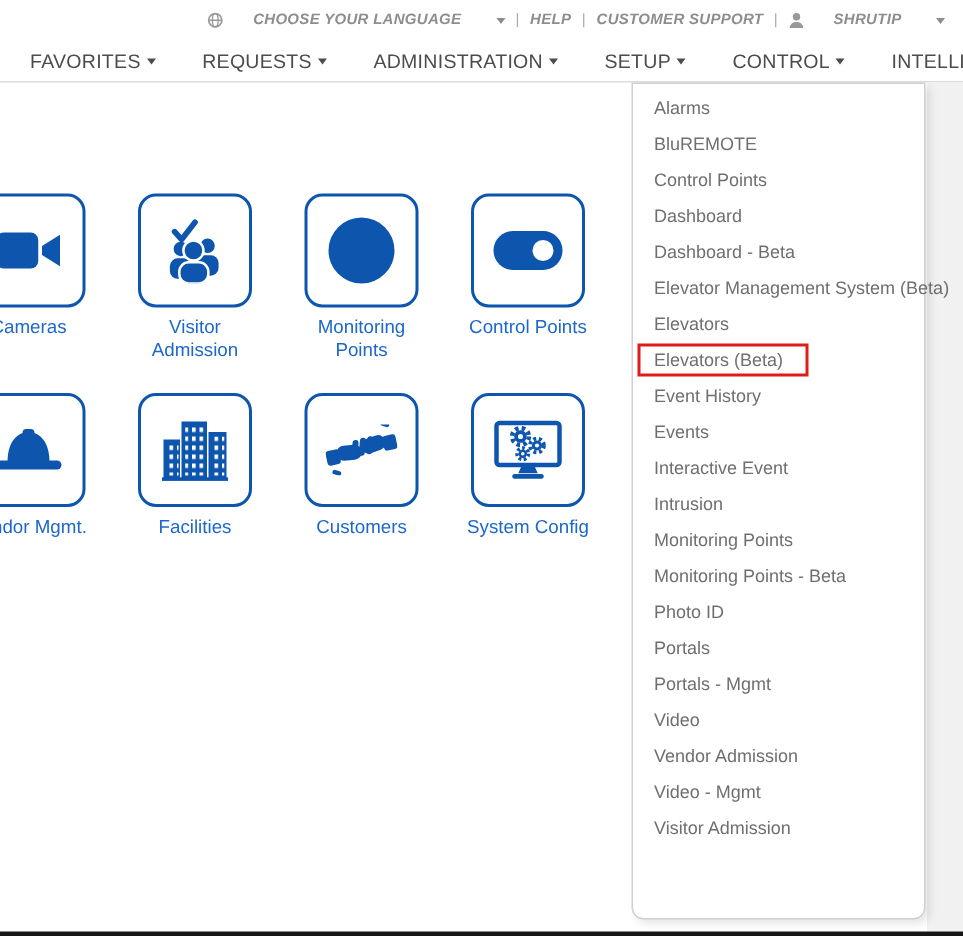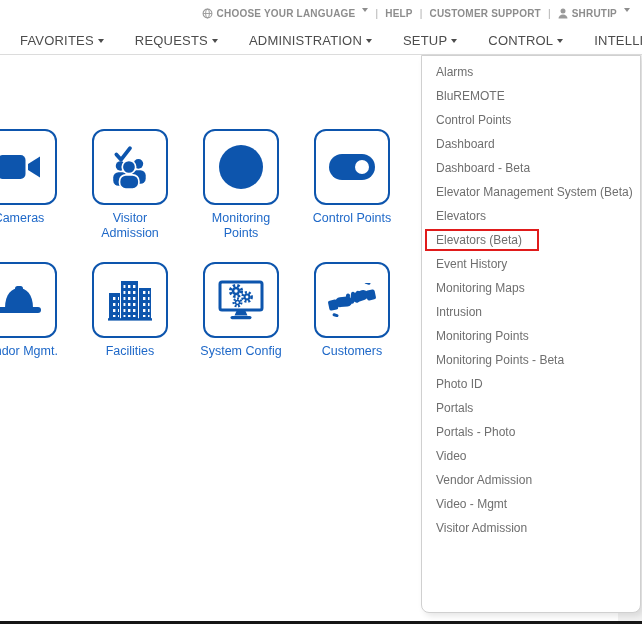--- a/index.html
+++ b/index.html
@@ -7,21 +7,21 @@
     position:relative;width:642px;height:624px;overflow:hidden;background:#fff;
     font-family:"Liberation Sans",sans-serif;
   }
   
   .topbar{
     position:absolute;top:0;left:0;right:0;height:27px;
     display:flex;align-items:center;justify-content:flex-end;
     padding-right:12px;gap:7px;
     font-size:10px;font-weight:bold;color:#8d8d8d;letter-spacing:.2px;
   }
-  .topbar .link{display:flex;align-items:flex-start;gap:4px;cursor:pointer;}
+  .topbar .link{display:flex;align-items:center;gap:20px;cursor:pointer;font-style:italic;}
   .topbar .sep{color:#aaa;font-weight:normal;}
   .caret{display:inline-block;width:0;height:0;border-left:3.5px solid transparent;
     border-right:3.5px solid transparent;border-top:4px solid #8d8d8d;margin-left:3px;}
   
   .nav{
     position:absolute;top:27px;left:0;right:0;height:27px;background:#fff;
     display:flex;align-items:center;padding-left:20px;gap:31px;
     border-bottom:1px solid #dcdcdc;
     font-size:13px;color:#4c4c4c;letter-spacing:.2px;
   }
@@ -32,21 +32,21 @@
     grid-template-columns:repeat(4,76px);column-gap:35px;}
   .tile-cell{width:76px;height:133px;display:flex;flex-direction:column;align-items:center;cursor:pointer;}
   .tile-box{width:76px;height:76px;box-sizing:border-box;border:2px solid #0d55ad;border-radius:12px;
     display:flex;align-items:center;justify-content:center;background:#fff;}
   .tile-label{width:88px;margin-top:6px;text-align:center;font-size:12.5px;line-height:15px;color:#1e68c8;}
   .circle-icon{width:44px;height:44px;border-radius:50%;background:#0d55ad;}
   .toggle-icon{position:relative;width:46px;height:26px;border-radius:13px;background:#0d55ad;}
   .toggle-knob{position:absolute;top:6px;right:6px;width:14px;height:14px;border-radius:50%;background:#fff;}
   
   .dropdown{
-    position:absolute;left:421px;top:55px;width:220px;height:558px;box-sizing:border-box;
+    position:absolute;left:421px;top:55px;width:196px;height:558px;box-sizing:border-box;
     background:#fff;border:1px solid #d0d0d0;border-radius:0 0 8px 8px;
     box-shadow:3px 3px 6px rgba(0,0,0,.10);padding-top:4px;z-index:5;
   }
   .menu-item{position:relative;height:24px;line-height:24px;padding-left:14px;
     font-size:12px;color:#6f6f6f;white-space:nowrap;cursor:pointer;}
   .red-box{position:absolute;left:3px;top:1px;width:114px;height:22px;box-sizing:border-box;
     border:2px solid #e01b1b;}
   
   .bg-filler{position:absolute;left:618px;top:55px;width:24px;height:566px;background:#f1f1f1;}
   .bottom-edge{position:absolute;left:0;top:621px;width:642px;height:3px;background:#161616;}
@@ -177,78 +177,79 @@
           <rect x="31" y="9" width="12" height="31" fill="#0d55ad"></rect>
             <rect x="33" y="12" width="8.5" height="26" fill="url(#win)"></rect>
           <rect x="0" y="39.2" width="44" height="2.4" fill="#0d55ad"></rect>
         </svg>
       </div>
       <div class="tile-label">Facilities</div>
     </div>
 
     <div class="tile-cell">
       <div class="tile-box">
+        <svg width="48" height="34" viewBox="0 0 48 34">
+          <g transform="rotate(-12 24 17)" fill="#0d55ad">
+            <rect x="0" y="13" width="9" height="10" rx="2"></rect>
+            <rect x="39" y="11" width="9" height="10" rx="2"></rect>
+            <rect x="7" y="12" width="17" height="10" rx="5" transform="rotate(7 15 17)"></rect>
+            <rect x="24" y="10" width="17" height="10" rx="5" transform="rotate(-7 32 15)"></rect>
+            <rect x="18" y="9.5" width="4" height="12" rx="2" transform="rotate(18 20 15)"></rect>
+            <rect x="23" y="9" width="4" height="12" rx="2" transform="rotate(18 25 15)"></rect>
+            <rect x="28" y="9" width="4" height="12" rx="2" transform="rotate(18 30 15)"></rect>
+            <rect x="40" y="2" width="6" height="3" rx="1.5" transform="rotate(28 43 3)"></rect>
+            <rect x="2" y="27" width="6" height="3" rx="1.5" transform="rotate(28 5 28)"></rect>
+          </g>
+        </svg>
+      </div>
+      <div class="tile-label">Customers</div>
+    </div>
+
+    <div class="tile-cell">
+      <div class="tile-box">
         <svg width="48" height="40" viewBox="0 0 48 40">
           <rect x="3" y="2" width="42" height="28" rx="2" fill="none" stroke="#0d55ad" stroke-width="3"></rect>
           <circle cx="19" cy="11" r="5.6" fill="none" stroke="#0d55ad" stroke-width="3" stroke-dasharray="2.4 2.1"></circle>
           <circle cx="19" cy="11" r="4.2" fill="#0d55ad"></circle>
             <circle cx="19" cy="11" r="1.7" fill="#fff"></circle>
           <circle cx="30" cy="17" r="4.6" fill="none" stroke="#0d55ad" stroke-width="2.6" stroke-dasharray="2 1.8"></circle>
           <circle cx="30" cy="17" r="3.4" fill="#0d55ad"></circle>
             <circle cx="30" cy="17" r="1.4" fill="#fff"></circle>
           <circle cx="20.5" cy="22.5" r="3.8" fill="none" stroke="#0d55ad" stroke-width="2.4" stroke-dasharray="1.8 1.6"></circle>
           <circle cx="20.5" cy="22.5" r="2.8" fill="#0d55ad"></circle>
             <circle cx="20.5" cy="22.5" r="1.2" fill="#fff"></circle>
           <path d="M20 30 h8 l2.5 5.5 h-13 Z" fill="#0d55ad"></path>
           <rect x="13.5" y="36" width="21" height="3.2" rx="1.6" fill="#0d55ad"></rect>
         </svg>
       </div>
       <div class="tile-label">System Config</div>
     </div>
 
-    <div class="tile-cell">
-      <div class="tile-box">
-        <svg width="48" height="34" viewBox="0 0 48 34">
-          <g transform="rotate(-12 24 17)" fill="#0d55ad">
-            <rect x="0" y="13" width="9" height="10" rx="2"></rect>
-            <rect x="39" y="11" width="9" height="10" rx="2"></rect>
-            <rect x="7" y="12" width="17" height="10" rx="5" transform="rotate(7 15 17)"></rect>
-            <rect x="24" y="10" width="17" height="10" rx="5" transform="rotate(-7 32 15)"></rect>
-            <rect x="18" y="9.5" width="4" height="12" rx="2" transform="rotate(18 20 15)"></rect>
-            <rect x="23" y="9" width="4" height="12" rx="2" transform="rotate(18 25 15)"></rect>
-            <rect x="28" y="9" width="4" height="12" rx="2" transform="rotate(18 30 15)"></rect>
-            <rect x="40" y="2" width="6" height="3" rx="1.5" transform="rotate(28 43 3)"></rect>
-            <rect x="2" y="27" width="6" height="3" rx="1.5" transform="rotate(28 5 28)"></rect>
-          </g>
-        </svg>
-      </div>
-      <div class="tile-label">Customers</div>
-    </div>
-
   </div>
 
   <div class="bg-filler"></div>
 
   <div class="dropdown">
     <div class="menu-item"><span class="menu-item-text">Alarms</span></div>
     <div class="menu-item"><span class="menu-item-text">BluREMOTE</span></div>
     <div class="menu-item"><span class="menu-item-text">Control Points</span></div>
     <div class="menu-item"><span class="menu-item-text">Dashboard</span></div>
     <div class="menu-item"><span class="menu-item-text">Dashboard - Beta</span></div>
     <div class="menu-item"><span class="menu-item-text">Elevator Management System (Beta)</span></div>
     <div class="menu-item"><span class="menu-item-text">Elevators</span></div>
     <div class="menu-item"><span class="menu-item-text">Elevators (Beta)</span><div class="red-box"></div></div>
     <div class="menu-item"><span class="menu-item-text">Event History</span></div>
-    <div class="menu-item"><span class="menu-item-text">Monitoring Maps</span></div>
+    <div class="menu-item"><span class="menu-item-text">Events</span></div>
+    <div class="menu-item"><span class="menu-item-text">Interactive Event</span></div>
     <div class="menu-item"><span class="menu-item-text">Intrusion</span></div>
     <div class="menu-item"><span class="menu-item-text">Monitoring Points</span></div>
     <div class="menu-item"><span class="menu-item-text">Monitoring Points - Beta</span></div>
     <div class="menu-item"><span class="menu-item-text">Photo ID</span></div>
     <div class="menu-item"><span class="menu-item-text">Portals</span></div>
-    <div class="menu-item"><span class="menu-item-text">Portals - Photo</span></div>
+    <div class="menu-item"><span class="menu-item-text">Portals - Mgmt</span></div>
     <div class="menu-item"><span class="menu-item-text">Video</span></div>
     <div class="menu-item"><span class="menu-item-text">Vendor Admission</span></div>
     <div class="menu-item"><span class="menu-item-text">Video - Mgmt</span></div>
     <div class="menu-item"><span class="menu-item-text">Visitor Admission</span></div>
   </div>
 
   <div class="bottom-edge"></div>
 
 </div>
 

